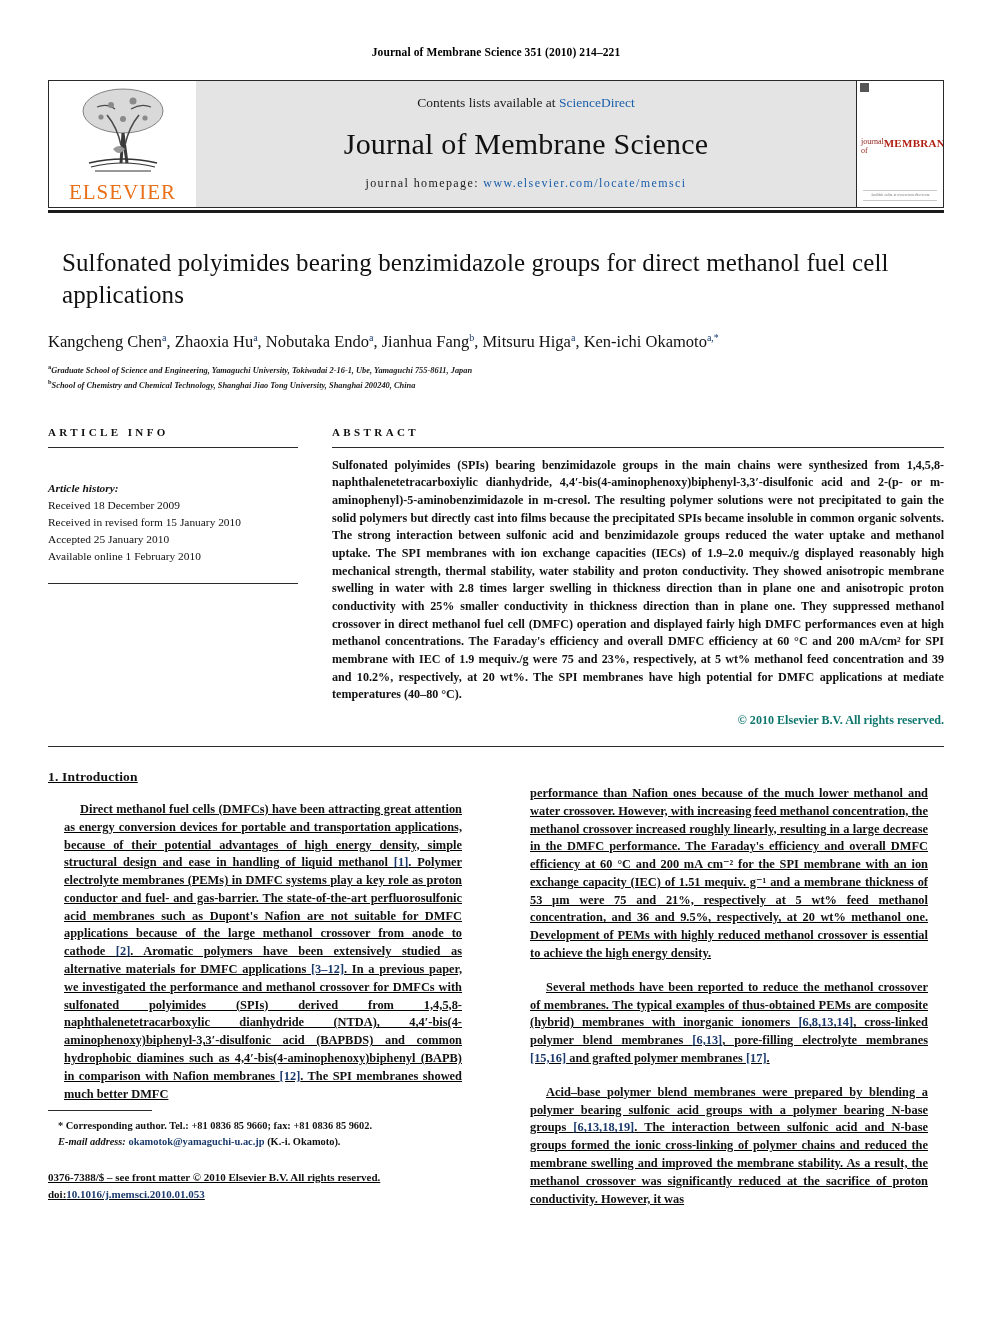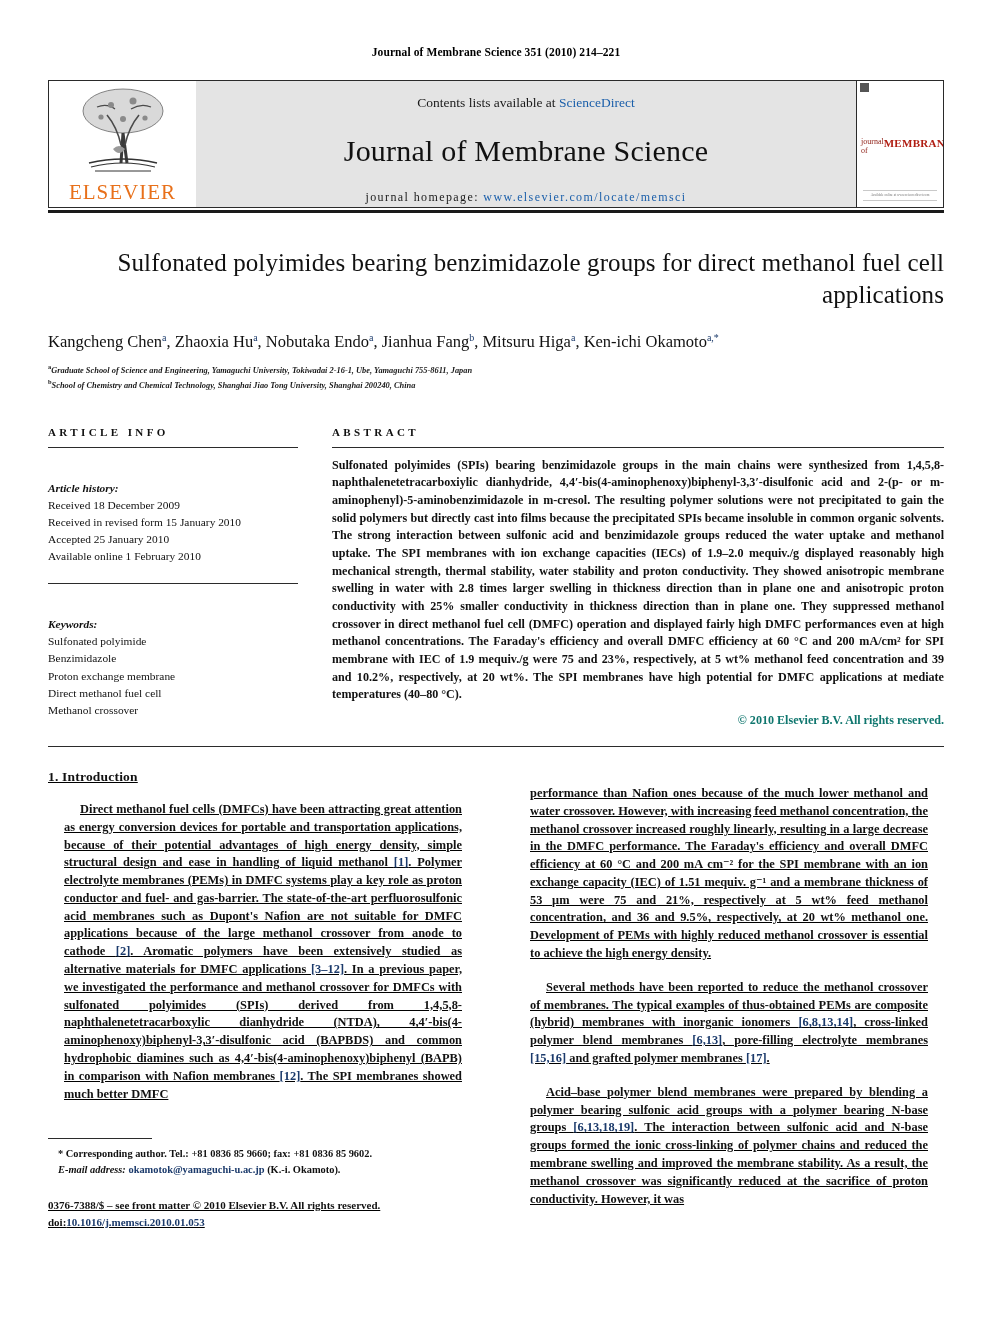--- a/index.html
+++ b/index.html
@@ -57,21 +57,21 @@
   .masthead-center {
     flex: 1 1 auto;
     background: #e4e4e4;
     border: 1px solid #2a2a2a;
     border-left: none;
     border-right: none;
     display: flex;
     flex-direction: column;
     align-items: center;
     justify-content: space-between;
-    padding: 14px 0 2px 0;
+    padding: 14px 0 16px 0;
   }
   .contents-line { font-size: 13.5px; color: #1a1a1a; }
   .sciencedirect-link { color: #1B5FAA; }
   .journal-title {
     font-size: 30px;
     font-weight: normal;
     letter-spacing: .2px;
     color: #111;
   }
   .homepage-line {
@@ -99,24 +99,23 @@
   .cov-logo-sq { position:absolute; top:2px; left:3px; width:9px; height:9px; background:#555; }
 
   .rule-thick { height: 3px; background: #1a1a1a; margin-top: 2px; }
 
   
   .title-block { margin-top: 34px; }
   h1.article-title {
     font-size: 25px;
     font-weight: normal;
     line-height: 1.26;
-    margin: 0;
+    margin: 14px;
     color: #111;
     letter-spacing: .1px;
-    text-align: right;
   }
   .authors {
     margin-top: 20px;
     font-size: 16.5px;
     color: #111;
     line-height: 1.4;
   }
   .authors sup { font-size: 10px; color:#1B3A6B; vertical-align: super; }
   .affiliations { margin-top: 9px; }
   .affil {
@@ -192,21 +191,21 @@
     font-weight: bold;
     hyphens: auto;
   }
   .para + .para { margin-top: 0; }
   .ref { color: #1B3A6B; }
 
   
   .footnote-zone {
     position: absolute;
     left: 48px;
-    top: 1138px;
+    top: 1110px;
     width: 404px;
   }
   .fn-rule { width: 104px; height: 1px; background: #2b2b2b; margin-bottom: 7px; }
   .fn-line { font-size: 10.4px; line-height: 1.5; color: #111; font-weight: bold; }
   .fn-line em { font-style: italic; }
   .fn-mail { color: #1B3A6B; }
   .issn-block { margin-top: 20px; text-decoration: underline; }
   .issn-line { font-size: 11px; font-weight: bold; color:#111; line-height: 1.5; }
   .doi-link { color: #1B3A6B; }
 </style>
@@ -309,28 +308,20 @@
       <div class="sec-head">ARTICLE INFO</div>
       <div class="hr-thin"></div>
       <div class="hist-label">Article history:</div>
       <div>
         <div class="hist-item">Received 18 December 2009</div>
         <div class="hist-item">Received in revised form 15 January 2010</div>
         <div class="hist-item">Accepted 25 January 2010</div>
         <div class="hist-item">Available online 1 February 2010</div>
       </div>
       <div class="hr-thin" style="margin-top:18px"></div>
-      <div class="kw-block">
-        <div class="kw-label">Keywords:</div>
-        <div class="kw-item">Sulfonated polyimide</div>
-        <div class="kw-item">Benzimidazole</div>
-        <div class="kw-item">Proton exchange membrane</div>
-        <div class="kw-item">Direct methanol fuel cell</div>
-        <div class="kw-item">Methanol crossover</div>
-      </div>
     </div>
 
     <div class="col-abstract">
       <div class="sec-head">ABSTRACT</div>
       <div class="hr-thin"></div>
       <div class="abstract-body">Sulfonated polyimides (SPIs) bearing benzimidazole groups in the main chains were synthesized from 1,4,5,8-naphthalenetetracarboxiylic dianhydride, 4,4′-bis(4-aminophenoxy)biphenyl-3,3′-disulfonic acid and 2-(p- or m-aminophenyl)-5-aminobenzimidazole in m-cresol. The resulting polymer solutions were not precipitated to gain the solid polymers but directly cast into films because the precipitated SPIs became insoluble in common organic solvents. The strong interaction between sulfonic acid and benzimidazole groups reduced the water uptake and methanol uptake. The SPI membranes with ion exchange capacities (IECs) of 1.9–2.0 mequiv./g displayed reasonably high mechanical strength, thermal stability, water stability and proton conductivity. They showed anisotropic membrane swelling in water with 2.8 times larger swelling in thickness direction than in plane one and anisotropic proton conductivity with 25% smaller conductivity in thickness direction than in plane one. They suppressed methanol crossover in direct methanol fuel cell (DMFC) operation and displayed fairly high DMFC performances even at high methanol concentrations. The Faraday's efficiency and overall DMFC efficiency at 60 °C and 200 mA/cm² for SPI membrane with IEC of 1.9 mequiv./g were 75 and 23%, respectively, at 5 wt% methanol feed concentration and 39 and 10.2%, respectively, at 20 wt%. The SPI membranes have high potential for DMFC applications at mediate temperatures (40–80 °C).</div>
       <div class="copyright">© 2010 Elsevier B.V. All rights reserved.</div>
     </div>
   </div>
 

